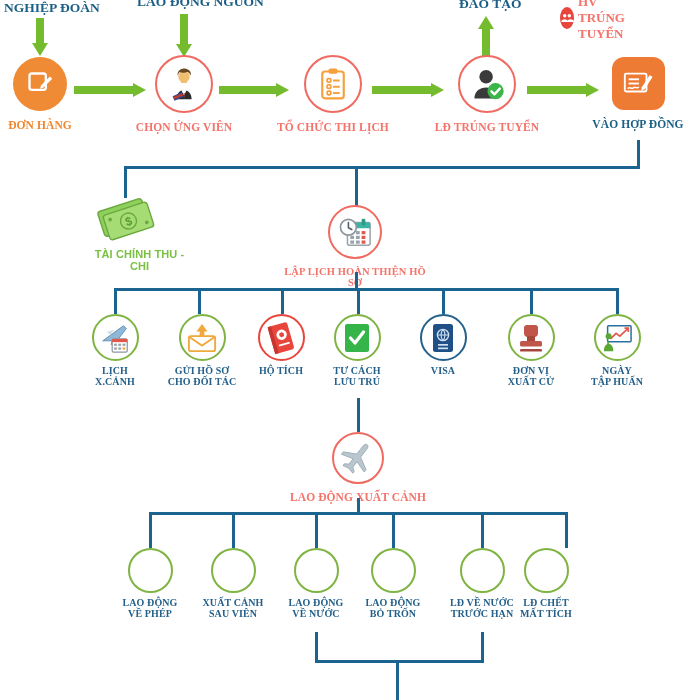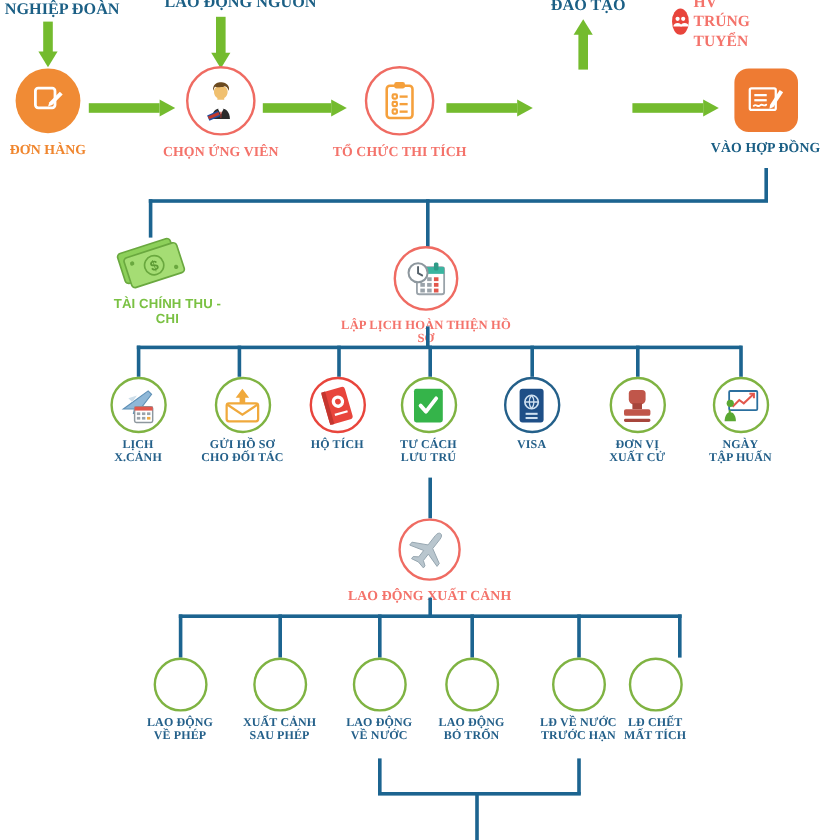--- a/index.html
+++ b/index.html
@@ -154,23 +154,34 @@
         <rect x="4" y="5" width="24" height="30" rx="3" fill="none" stroke="#f5a03c" stroke-width="2.4"></rect>
         <rect x="11" y="1.6" width="10" height="6" rx="2" fill="#f5a03c"></rect>
         <rect x="9.5" y="13" width="4" height="4" rx="1" fill="none" stroke="#f5a03c" stroke-width="2"></rect>
         <rect x="9.5" y="20" width="4" height="4" rx="1" fill="none" stroke="#f5a03c" stroke-width="2"></rect>
         <rect x="9.5" y="27" width="4" height="4" rx="1" fill="none" stroke="#f5a03c" stroke-width="2"></rect>
         <rect x="16" y="14" width="7.5" height="2.2" fill="#f5a03c"></rect>
         <rect x="16" y="21" width="7.5" height="2.2" fill="#f5a03c"></rect>
         <rect x="16" y="28" width="7.5" height="2.2" fill="#f5a03c"></rect>
       </svg>
     </div>
-    <div class="cap cap-red" style="font-size:11.5px;margin-top:8px;">TỔ CHỨC THI TÍCH</div>
-  </div>
-
+    <div class="cap cap-red" style="font-size:11.5px;margin-top:8px;">TỔ CHỨC THI LỊCH</div>
+  </div>
+
+  <div class="node" style="left:434px;top:55px;width:106px;">
+    <div class="circ circ-red-ring" style="width:58px;height:58px;position:relative;">
+      <svg width="36" height="36" viewBox="0 0 40 40" aria-hidden="true">
+        <circle cx="19" cy="12" r="7.5" fill="#3a3a3a"></circle>
+        <path d="M6 36c0-7.5 5.8-12 13-12s13 4.5 13 12z" fill="#3a3a3a"></path>
+        <circle cx="29.5" cy="28" r="9" fill="#3db54a"></circle>
+        <path d="M25 28.2l3.2 3.3 6-6.4" fill="none" stroke="#fff" stroke-width="2.6" stroke-linecap="round" stroke-linejoin="round"></path>
+      </svg>
+    </div>
+    <div class="cap cap-red" style="font-size:11.5px;margin-top:8px;">LĐ TRÚNG TUYỂN</div>
+  </div>
 
   <div class="node" style="left:588px;top:57px;width:100px;">
     <div class="rsq-orange" style="width:53px;height:53px;">
       <svg width="32" height="32" viewBox="0 0 34 30" aria-hidden="true">
         <rect x="3" y="4" width="23" height="19" rx="1.5" fill="none" stroke="#fff" stroke-width="2"></rect>
         <rect x="7" y="9" width="11" height="2" fill="#fff"></rect>
         <rect x="7" y="13.5" width="11" height="2" fill="#fff"></rect>
         <path d="M6.5 19.5c2-2.2 3.6 1.6 5.6-.4s3.4 1.4 5.4-.6" fill="none" stroke="#fff" stroke-width="1.6" stroke-linecap="round"></path>
         <path d="M21 18.5 29.5 5.5l3 2L24 20.5l-3.6 1.6z" fill="#fff"></path>
       </svg>
@@ -359,21 +370,21 @@
 
   <div class="node" style="left:113px;top:548px;width:74px;">
     <div class="circ circ-green-ring" style="width:45px;height:45px;"></div>
     <div class="cap cap-navy" style="font-size:10px;margin-top:5px;">LAO ĐỘNG
 VỀ PHÉP</div>
   </div>
 
   <div class="node" style="left:196px;top:548px;width:74px;">
     <div class="circ circ-green-ring" style="width:45px;height:45px;"></div>
     <div class="cap cap-navy" style="font-size:10px;margin-top:5px;">XUẤT CẢNH
-SAU PHÉP</div>
+SAU VIÊN</div>
   </div>
 
   <div class="node" style="left:279px;top:548px;width:74px;">
     <div class="circ circ-green-ring" style="width:45px;height:45px;"></div>
     <div class="cap cap-navy" style="font-size:10px;margin-top:5px;">LAO ĐỘNG
 VỀ NƯỚC</div>
   </div>
 
   <div class="node" style="left:356px;top:548px;width:74px;">
     <div class="circ circ-green-ring" style="width:45px;height:45px;"></div>

